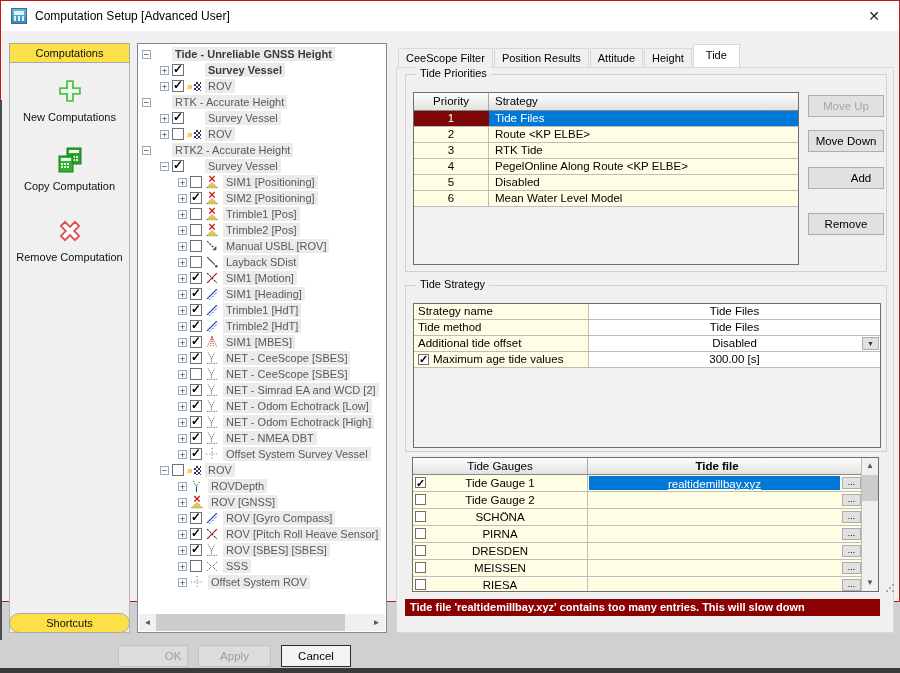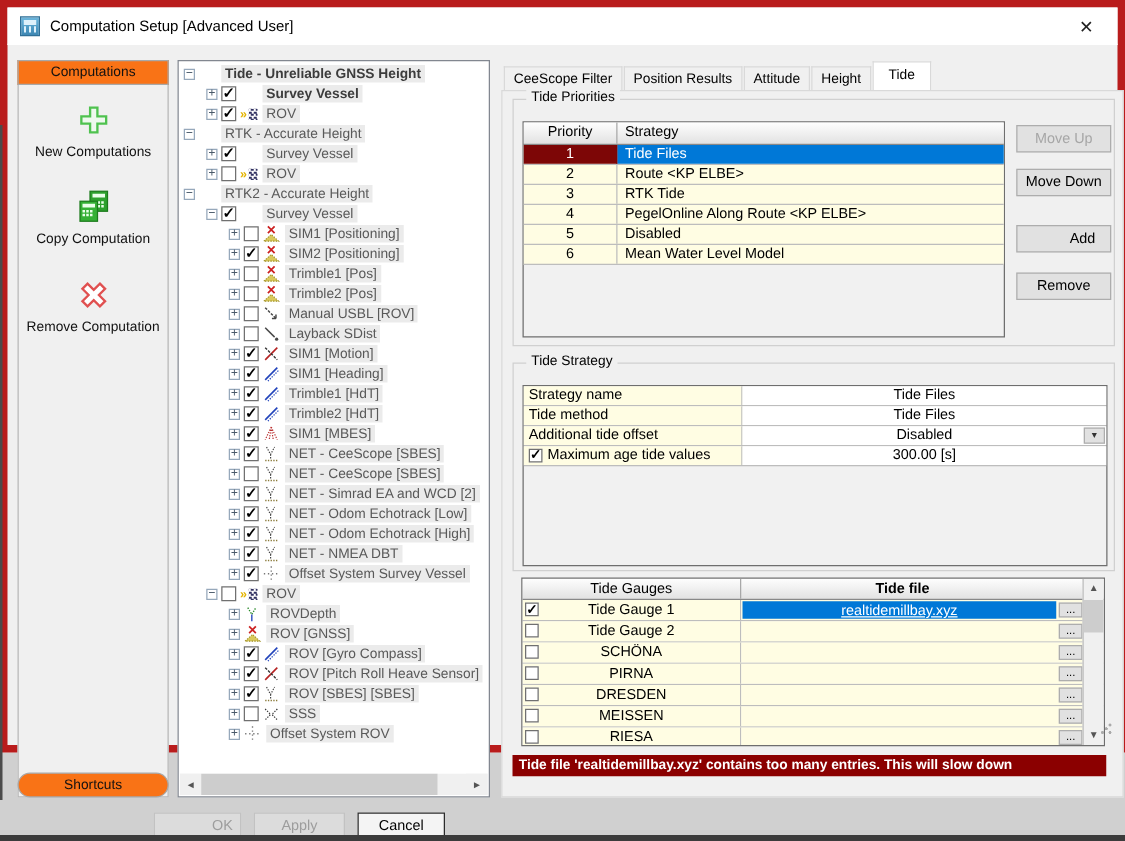--- a/index.html
+++ b/index.html
@@ -1,36 +1,36 @@
 <!DOCTYPE html>
 <html><head>
 <meta charset="utf-8">
 <style>
   * { margin:0; padding:0; box-sizing:border-box; }
   html,body { width:900px; height:673px; overflow:hidden;
     font-family:"Liberation Sans", sans-serif; background:#d0d0d0; }
   .dialog { position:absolute; left:0; top:0; width:900px; height:602px;
-    background:#f0f0f0; border:6px solid #b91c1c; }
+    background:#f0f0f0; border:1px solid #b91c1c; }
 
   
   .titlebar { position:absolute; left:0; top:0; width:100%; height:30px;
     background:#ffffff; display:flex; align-items:center; border-bottom:1px solid #ffffff; }
   .app-icon { width:16px; height:16px; margin-left:10px;
     background:linear-gradient(#6cb6dd,#3e88b4); border:1px solid #2e6f97; position:relative; }
   .app-icon::before { content:""; position:absolute; left:2px; top:2px; right:2px; height:4px; background:#dff1fb; }
   .app-icon::after { content:""; position:absolute; left:2px; bottom:2px; right:2px; height:5px;
     background:repeating-linear-gradient(90deg,#dff1fb 0 2px,transparent 2px 4px); }
   .title-text { margin-left:8px; font-size:12px; color:#000; }
   .close-btn { position:absolute; right:16px; top:6px; font-size:14px; color:#222;
     width:18px; height:18px; text-align:center; line-height:18px; cursor:default; }
 
   
   .sidebar { position:absolute; left:8px; top:42px; width:121px; height:590px;
     background:#f0f0f0; border:1px solid #b7b7b7; }
-  .bar-header { position:absolute; left:-1px; width:121px; height:20px; background:#f97316;
+  .bar-header { position:absolute; left:-1px; width:121px; height:20px; background:#fde047;
     border:1px solid #a8a8a8; font-size:11px; text-align:center; line-height:18px; color:#111; }
   .bar-header.top { top:-1px; }
   .bar-header.bottom { bottom:-1px;border-radius:10px; }
   .side-actions { position:absolute; top:22px; left:0; width:100%; }
   .side-action { display:flex; flex-direction:column; align-items:center; margin-top:12px; cursor:default; }
   .side-action .lbl { font-size:11px; color:#111; margin-top:5px; }
   .ico-box { width:30px; height:30px; display:flex; align-items:center; justify-content:center; }
 
   
   .tree-panel { position:absolute; left:136px; top:42px; width:250px; height:590px;
@@ -546,21 +546,21 @@
             </div>
             <div class="prow">
               <div class="c1">6</div>
               <div class="c2">Mean Water Level Model</div>
             </div>
           </div>
       </div>
       <div id="priority-buttons">
           <div class="side-btn disabled" style="top: 20px;">Move Up</div>
           <div class="side-btn" style="top: 55px;">Move Down</div>
-          <div class="side-btn" style="top: 100px; padding-left: 30px;">Add</div>
+          <div class="side-btn" style="top: 92px; padding-left: 30px;">Add</div>
           <div class="side-btn" style="top: 138px;">Remove</div>
         </div>
     </div>
 
     <div class="groupbox" style="left:8px; top:217px; width:482px; height:167px;">
       <div class="group-label">Tide Strategy</div>
       <div class="stable">
         <div id="strategy-rows">
             <div class="srow">
               <div class="sl">

